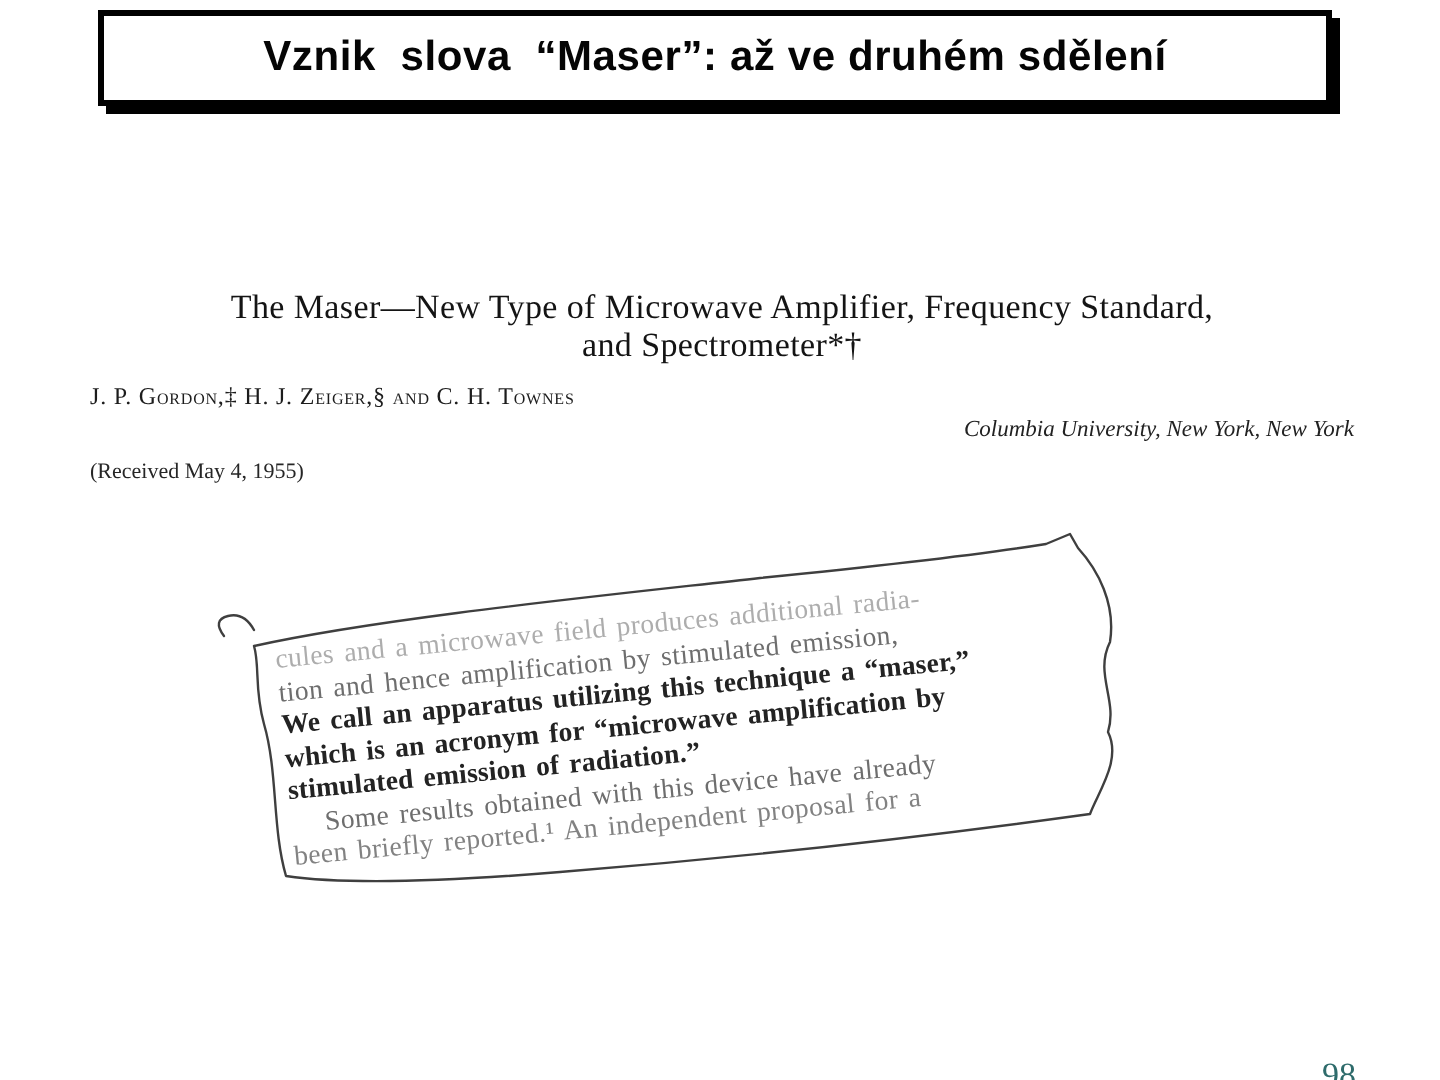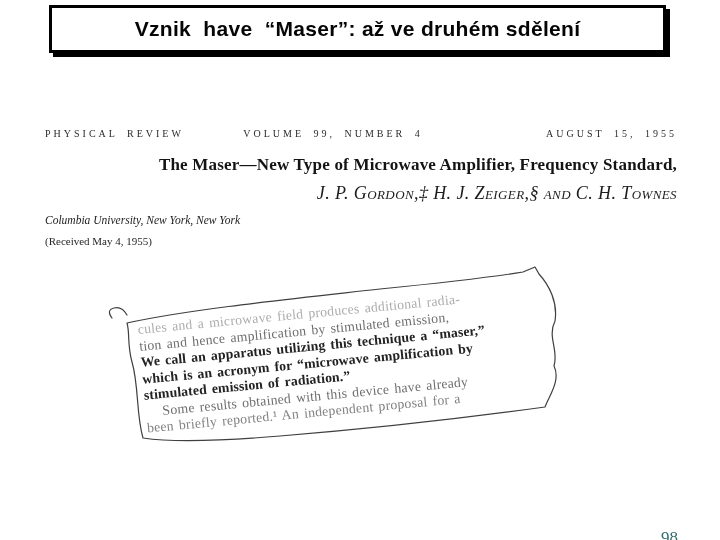--- a/index.html
+++ b/index.html
@@ -13,25 +13,25 @@
   .title-box .title-text{font-family:"Liberation Sans",sans-serif;font-weight:bold;
              font-size:21px;color:#050505;white-space:pre;letter-spacing:0.3px;}
 
   
   .paper{position:absolute;left:45px;top:128px;width:632px;color:#222;}
   .journal-row{display:grid;grid-template-columns:1fr auto 1fr;align-items:baseline;
                font-size:10px;letter-spacing:3px;color:#2b2b2b;word-spacing:4px;}
   .journal-row .jr-left{justify-self:start;}
   .journal-row .jr-mid{justify-self:center;transform:translateX(-28px);}
   .journal-row .jr-right{justify-self:end;}
-  .paper-title{margin-top:16px;text-align:right;font-weight:bold;font-size:17px;
+  .paper-title{margin-top:16px;text-align:center;font-weight:normal;font-size:17px;
                line-height:19px;color:#141414;letter-spacing:0.2px;}
-  .authors{margin-top:9px;text-align:right;font-variant:small-caps;font-size:18px;
-           color:#1c1c1c;letter-spacing:0.4px;font-style:italic;}
-  .affil{margin-top:10px;text-align:left;font-style:italic;font-size:11.5px;color:#222;}
+  .authors{margin-top:9px;text-align:left;font-variant:small-caps;font-size:12px;
+           color:#1c1c1c;letter-spacing:0.4px;}
+  .affil{margin-top:3px;text-align:right;font-style:italic;font-size:11.5px;color:#222;}
   .received{margin-top:9px;font-size:11px;color:#262626;}
 
   
   .clip-text{position:absolute;left:137px;top:322px;width:437px;
              transform:rotate(-5.4deg);transform-origin:0 0;
              font-size:13.8px;line-height:16.5px;letter-spacing:0.2px;word-spacing:1.5px;
              white-space:nowrap;}
   .clip-line{height:16.5px;}
   .tone-faint{color:#adadad;}
   .tone-medium{color:#6e6e6e;}
@@ -44,31 +44,27 @@
 
   
   .page-num{position:absolute;left:661px;top:528px;font-size:17px;color:#2e6b6b;}
 </style>
 </head>
 <body>
 
 <div class="slide">
 
   <div class="title-box">
-    <span class="title-text">Vznik  have  “Maser”: až ve druhém sdělení</span>
+    <span class="title-text">Vznik  slova  “Maser”: až ve druhém sdělení</span>
   </div>
 
   <div class="paper">
-    <div class="journal-row">
-      <span class="jr-left">PHYSICAL REVIEW</span>
-      <span class="jr-mid">VOLUME 99, NUMBER 4</span>
-      <span class="jr-right">AUGUST 15, 1955</span>
-    </div>
     <div class="paper-title">
       <div>The Maser—New Type of Microwave Amplifier, Frequency Standard,</div>
+      <div>and Spectrometer*†</div>
     </div>
     <div class="authors">J. P. Gordon,‡ H. J. Zeiger,§ and C. H. Townes</div>
     <div class="affil">Columbia University, New York, New York</div>
     <div class="received">(Received May 4, 1955)</div>
   </div>
 
   <div class="clip-text">
     <div class="clip-line tone-faint">cules and a microwave field produces additional radia-</div>
     <div class="clip-line tone-medium">tion and hence amplification by stimulated emission,</div>
     <div class="clip-line tone-dark">We call an apparatus utilizing this technique a “maser,”</div>

